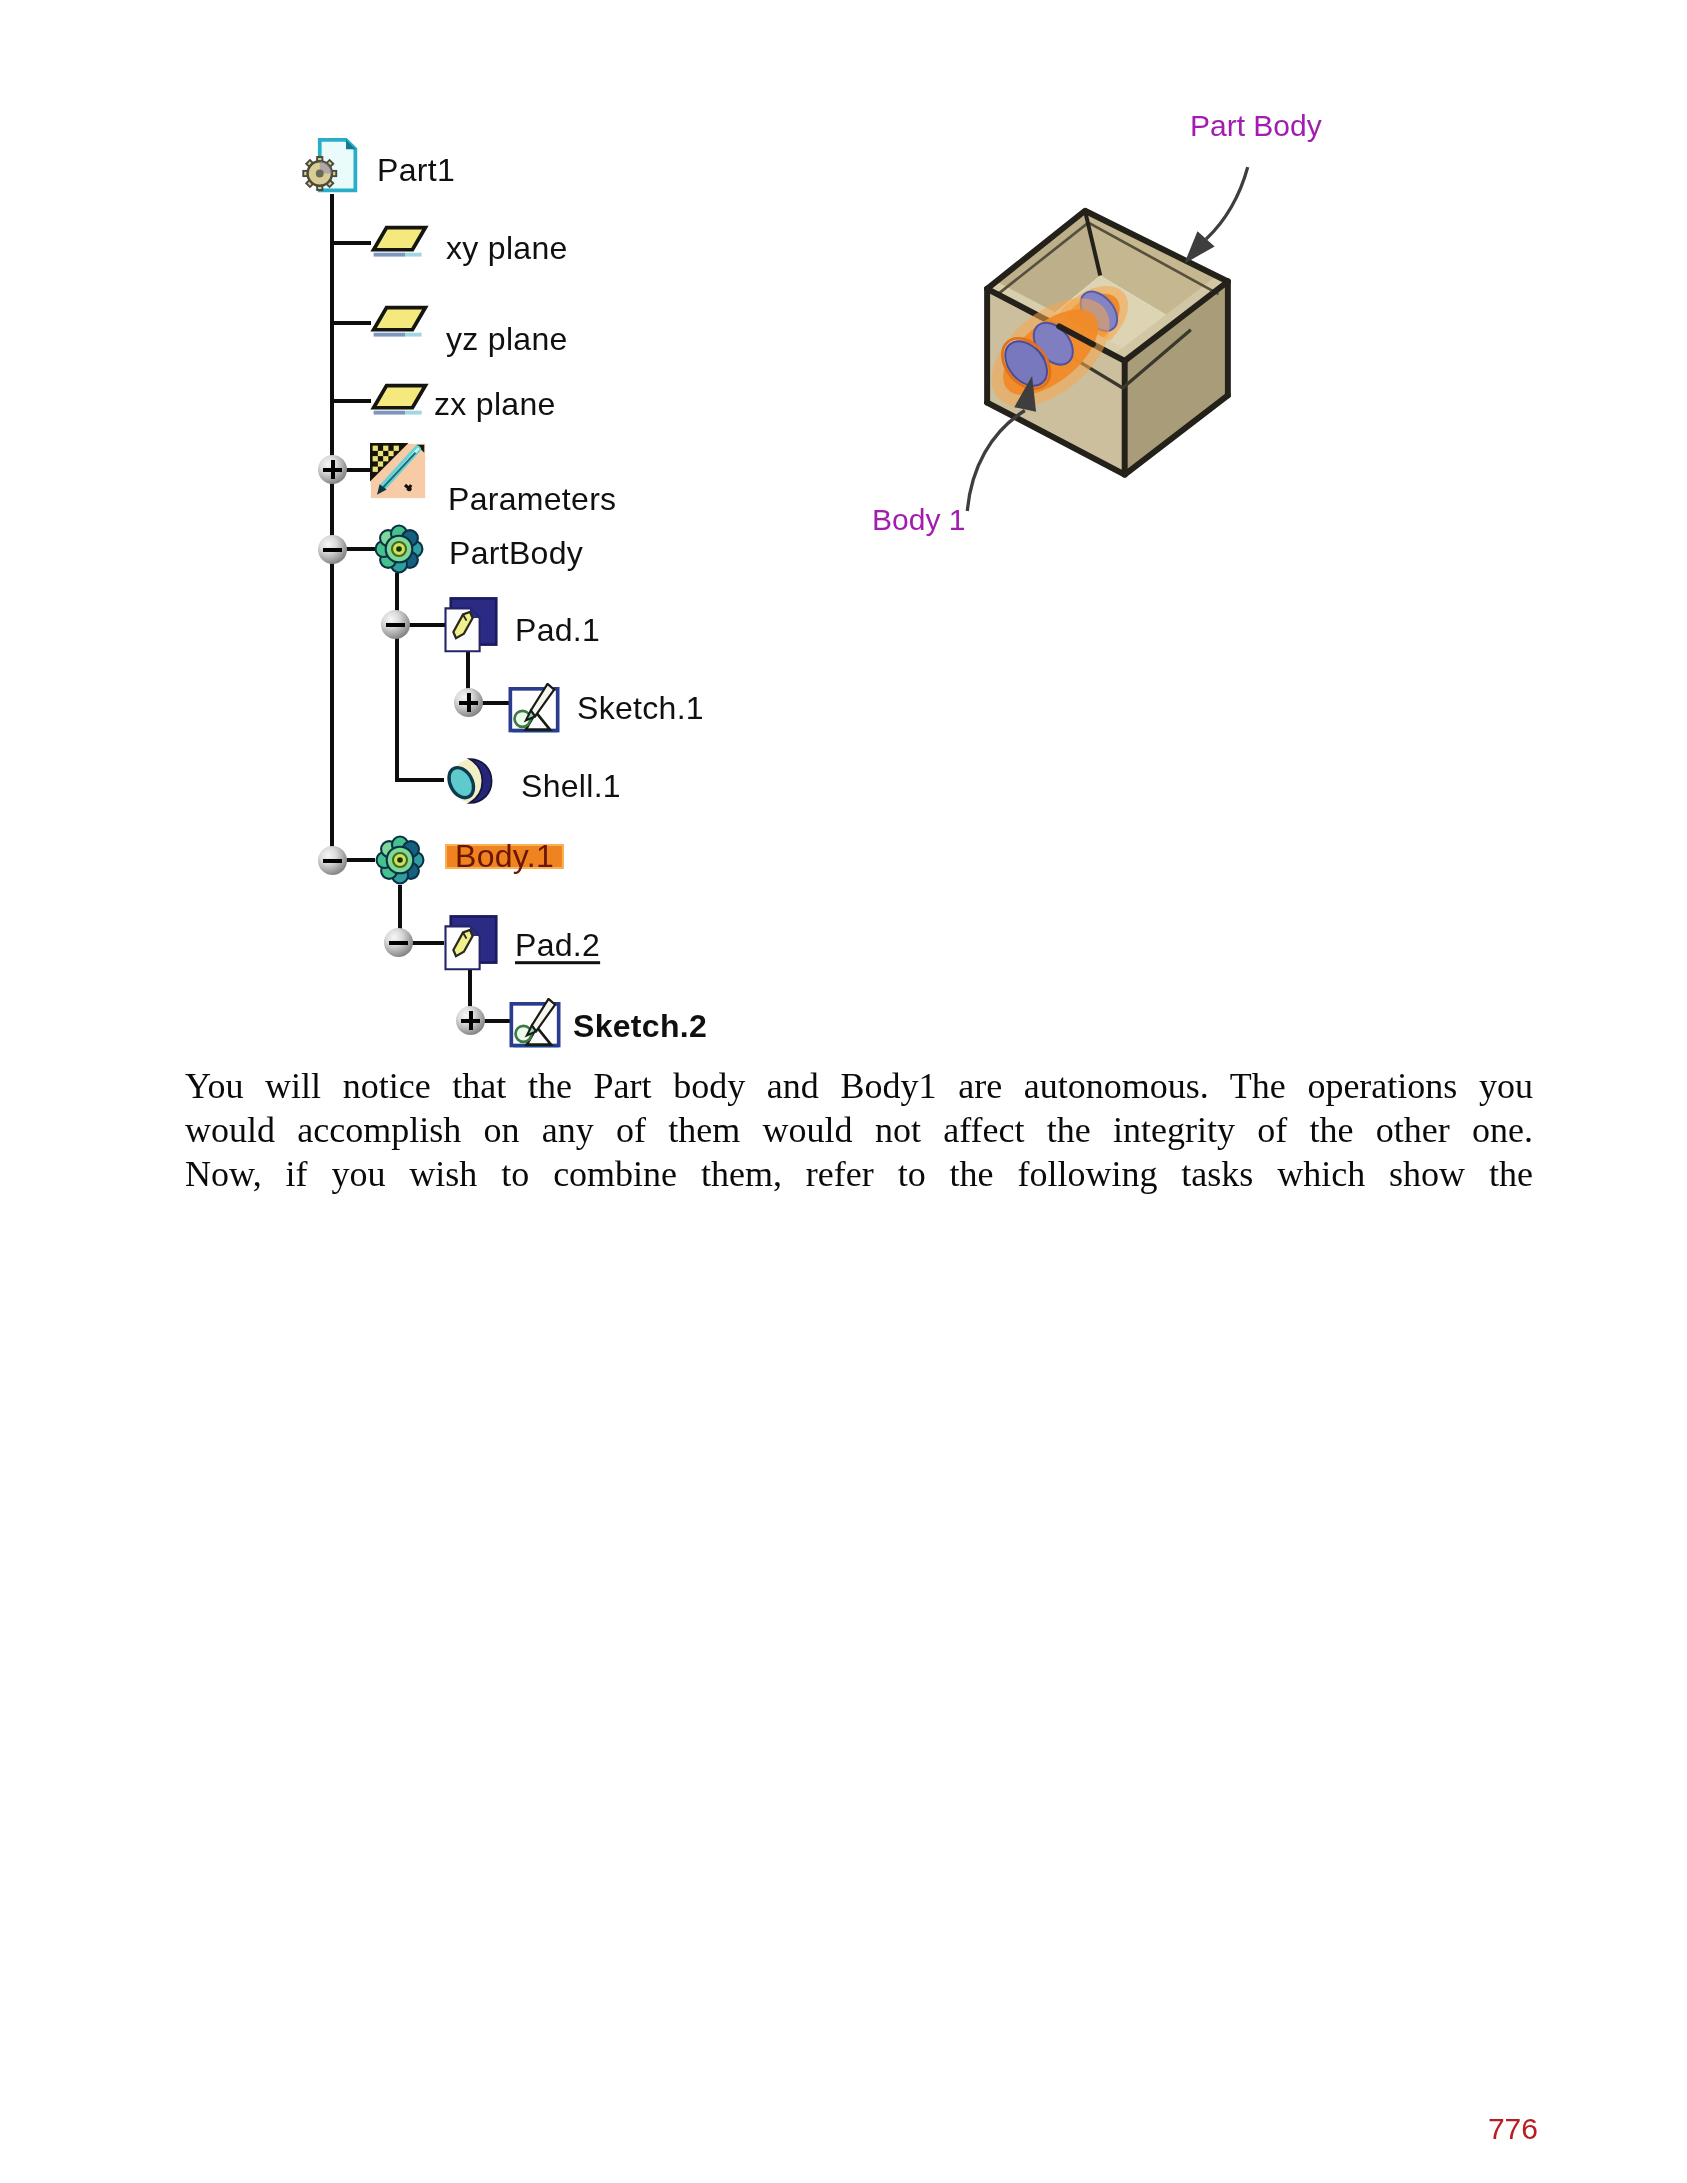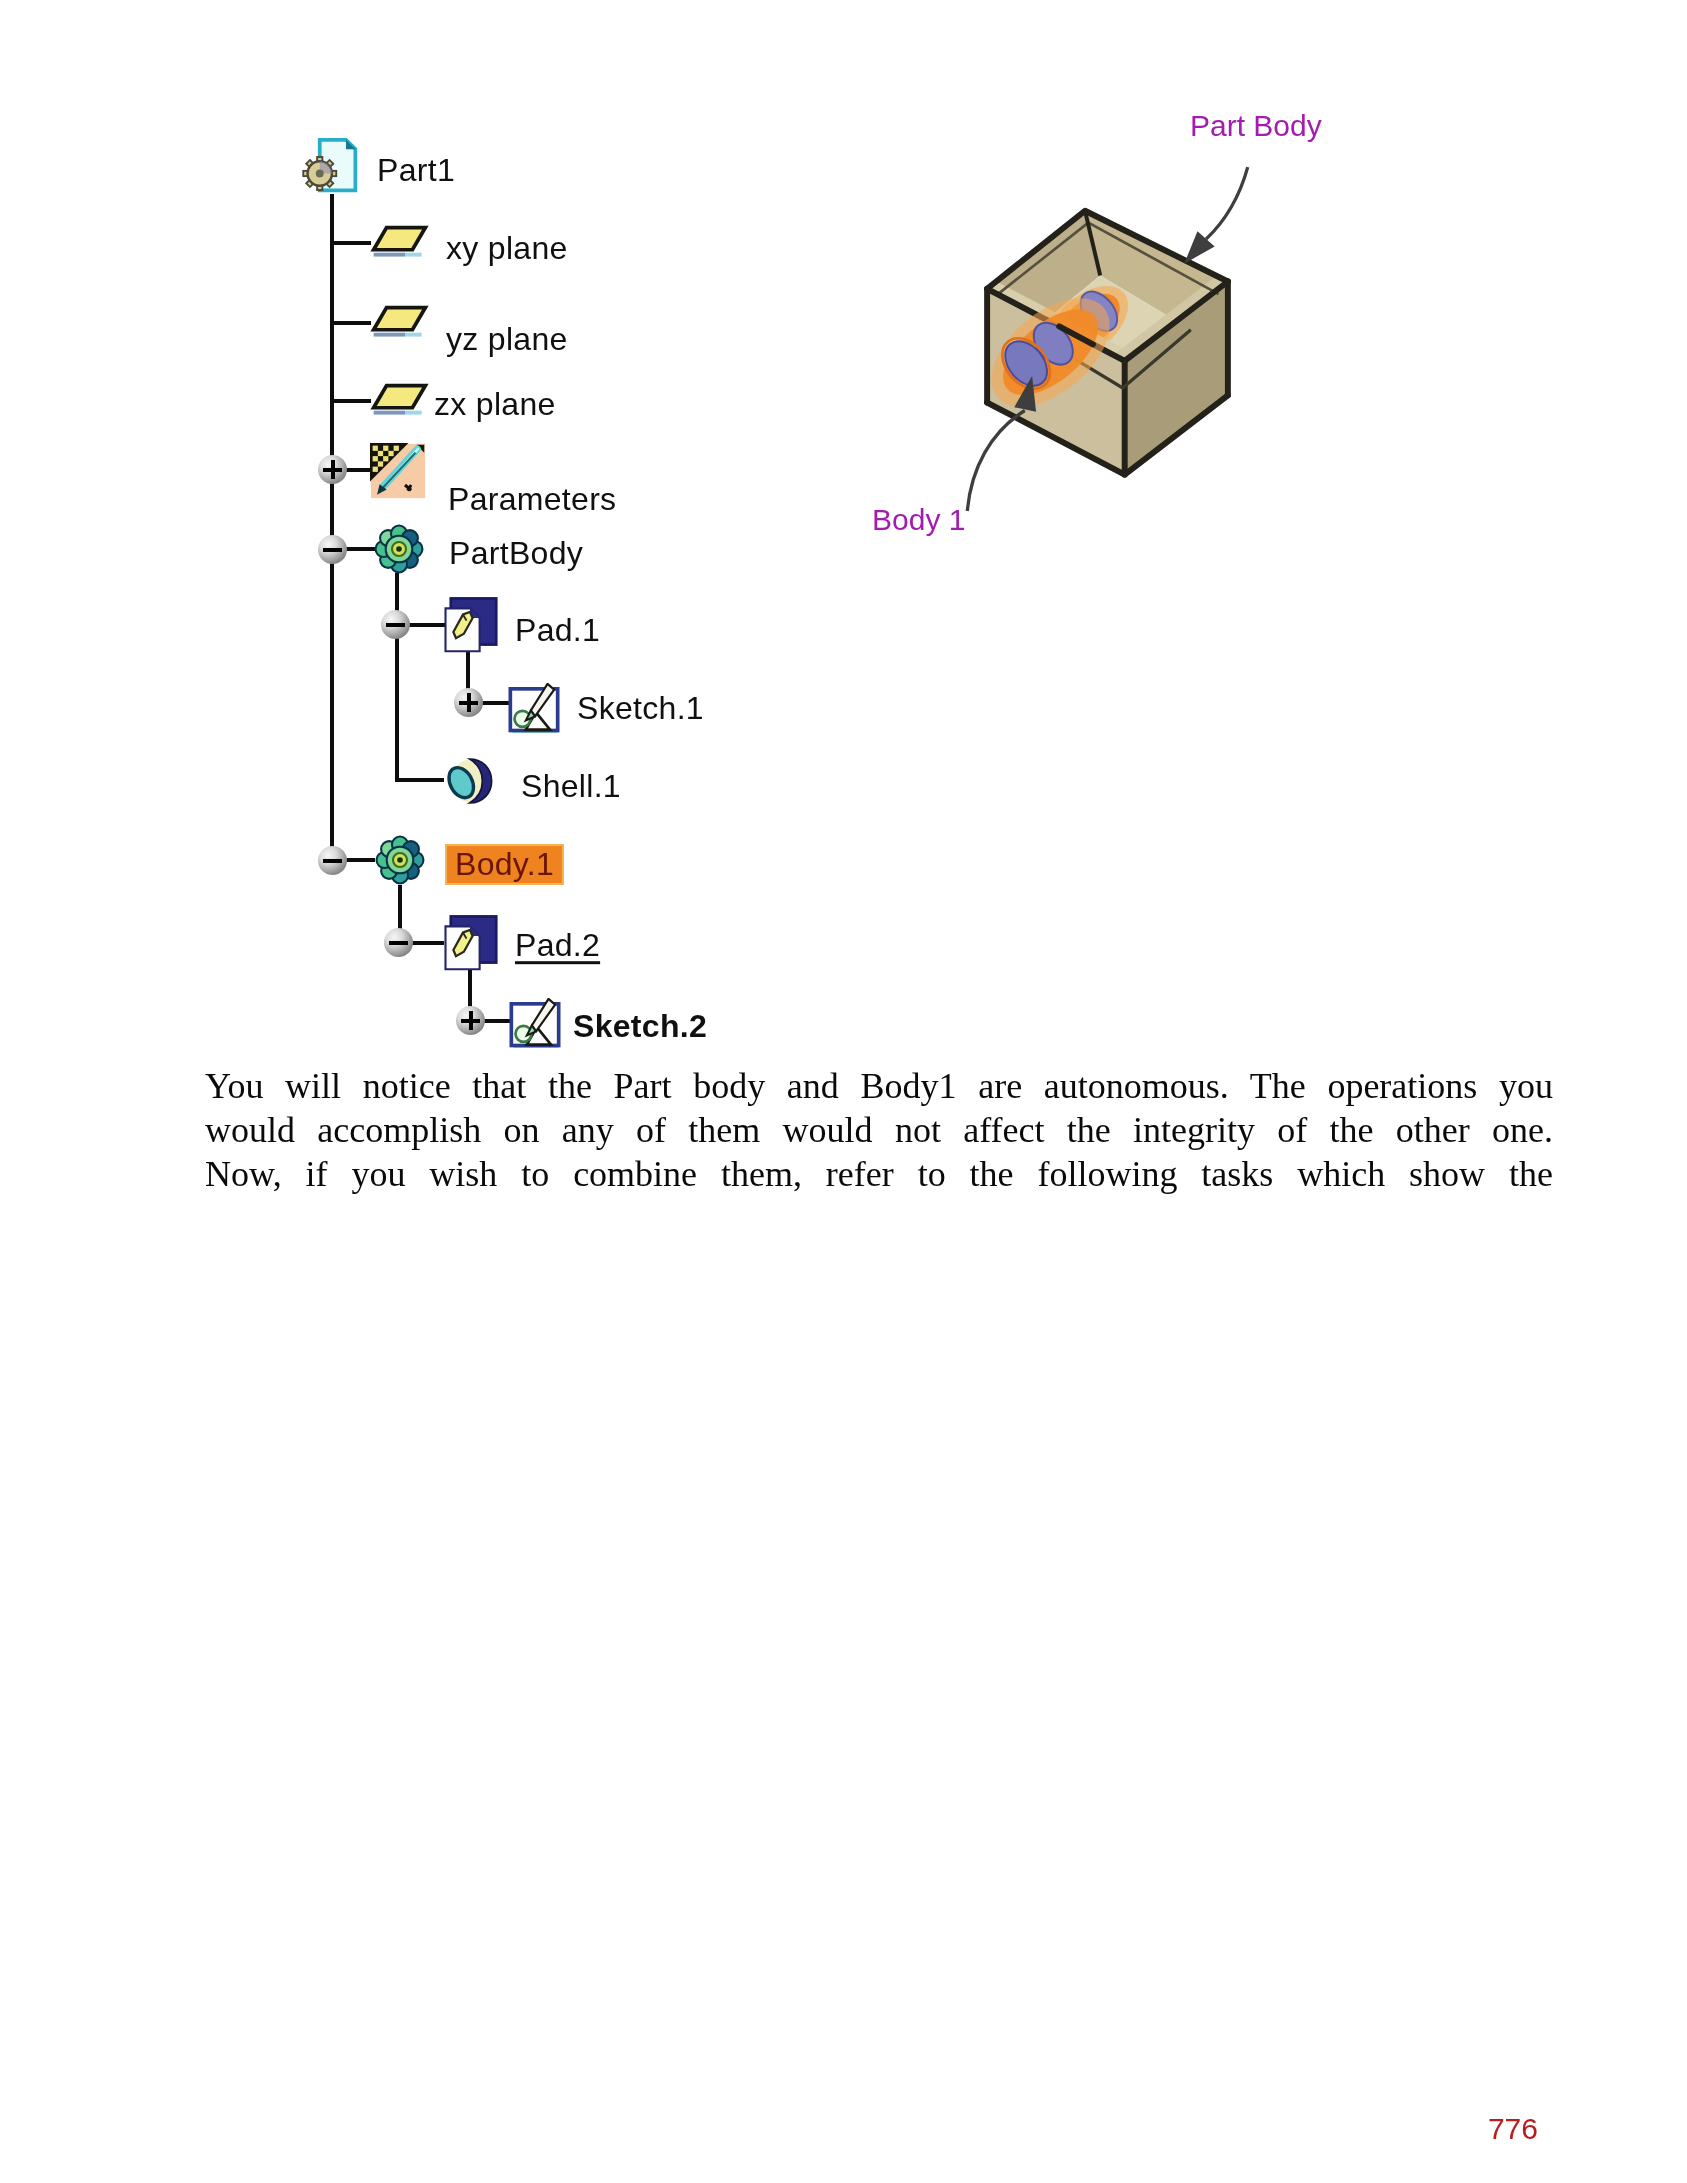--- a/index.html
+++ b/index.html
@@ -18,21 +18,21 @@
   
   .ticon{position:absolute;}
   .tlabel{position:absolute;transform:translateY(-50%);font:32px/1.05 "Liberation Sans",sans-serif;
           color:#101010;white-space:nowrap;letter-spacing:0.3px;}
   .tlabel.hl{transform:none;display:flex;align-items:center;box-sizing:border-box;
              background:#EF831F;border:2px solid #F7B257;color:#6B1505;padding:0 8px;}
   .tlabel.ul{text-decoration:underline;text-decoration-thickness:3.3px;text-underline-offset:5.3px;}
   
   .illabel{position:absolute;font:30px/1.05 "Liberation Sans",sans-serif;color:#a21caf;white-space:nowrap;}
   
-  .para{position:absolute;left:185px;top:1064px;width:1348px;margin-left:20px;}
+  .para{position:absolute;left:185px;top:1064px;width:1348px;}
   .pline{text-align:justify;text-align-last:justify;font:36px/44px "Liberation Serif",serif;color:#0a0a0a;}
   .pline.last{text-align:left;text-align-last:auto;}
   .pagenum{position:absolute;left:1449px;top:2114px;width:89px;text-align:right;
            font:30px/1 "Liberation Sans",sans-serif;color:#b91c1c;}
 </style>
 </head>
 <body>
 
 <div class="page">
 
@@ -193,21 +193,21 @@
         <circle cx="9.8" cy="22.2" r="4.6" fill="#46C08C"></circle>
       <circle cx="7.2" cy="16" r="4.6" fill="#46C08C"></circle>
         <circle cx="9.8" cy="9.8" r="4.6" fill="#7ED898"></circle>
       <circle cx="16" cy="7.2" r="4.6" fill="#46C08C"></circle>
         <circle cx="22.2" cy="9.8" r="4.6" fill="#15607E"></circle>
       <circle cx="16" cy="16" r="7.6" fill="#7ED898"></circle>
       <circle cx="16" cy="16" r="4" fill="#CEE25E" stroke="#45681A"></circle>
     </g>
     <circle cx="16" cy="16" r="1.6" fill="#16300E"></circle>
   </svg>
-  <div class="tlabel hl" style="left:445px;top:844px;height:41px;min-width:118px;">Body.1</div>
+  <div class="tlabel hl" style="left:445px;top:844px;height:25px;min-width:118px;">Body.1</div>
 
   <svg class="ticon" style="left:442px;top:915px;" width="56" height="56" viewBox="0 0 32 32">
     <rect x="5" y="0.8" width="26" height="26.4" fill="#2B2B86" stroke="#1A1A5E" stroke-width="1.5"></rect>
     <polygon points="2,6.5 16,6.5 21.5,12 21.5,31 2,31" fill="#FDFDFD" stroke="#242468" stroke-width="1.2"></polygon>
     <polygon points="16,6.5 21.5,12 16,12" fill="#2B2B86"></polygon>
     <polygon points="6.5,20 12,10 16,8.5 17.5,12 12.5,21 8,23.5" fill="#F2F08A" stroke="#2A2A20" stroke-width="1.3"></polygon>
     <line x1="12" y1="10" x2="14" y2="13.5" stroke="#2A2A20" stroke-width="1.1"></line>
   </svg>
   <div class="tlabel ul" style="left:515px;top:946px;">Pad.2</div>
 

